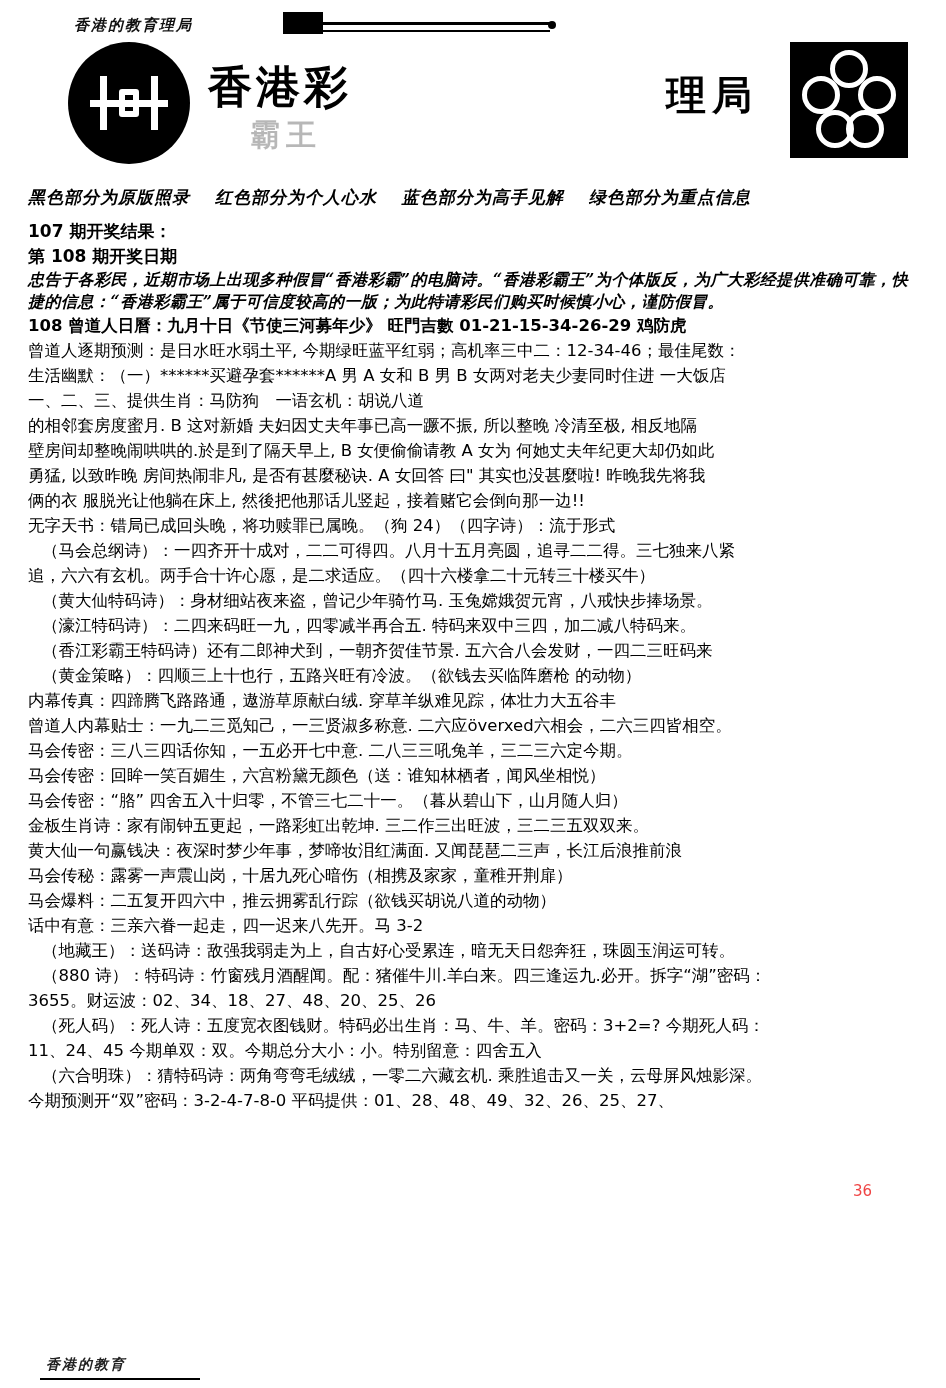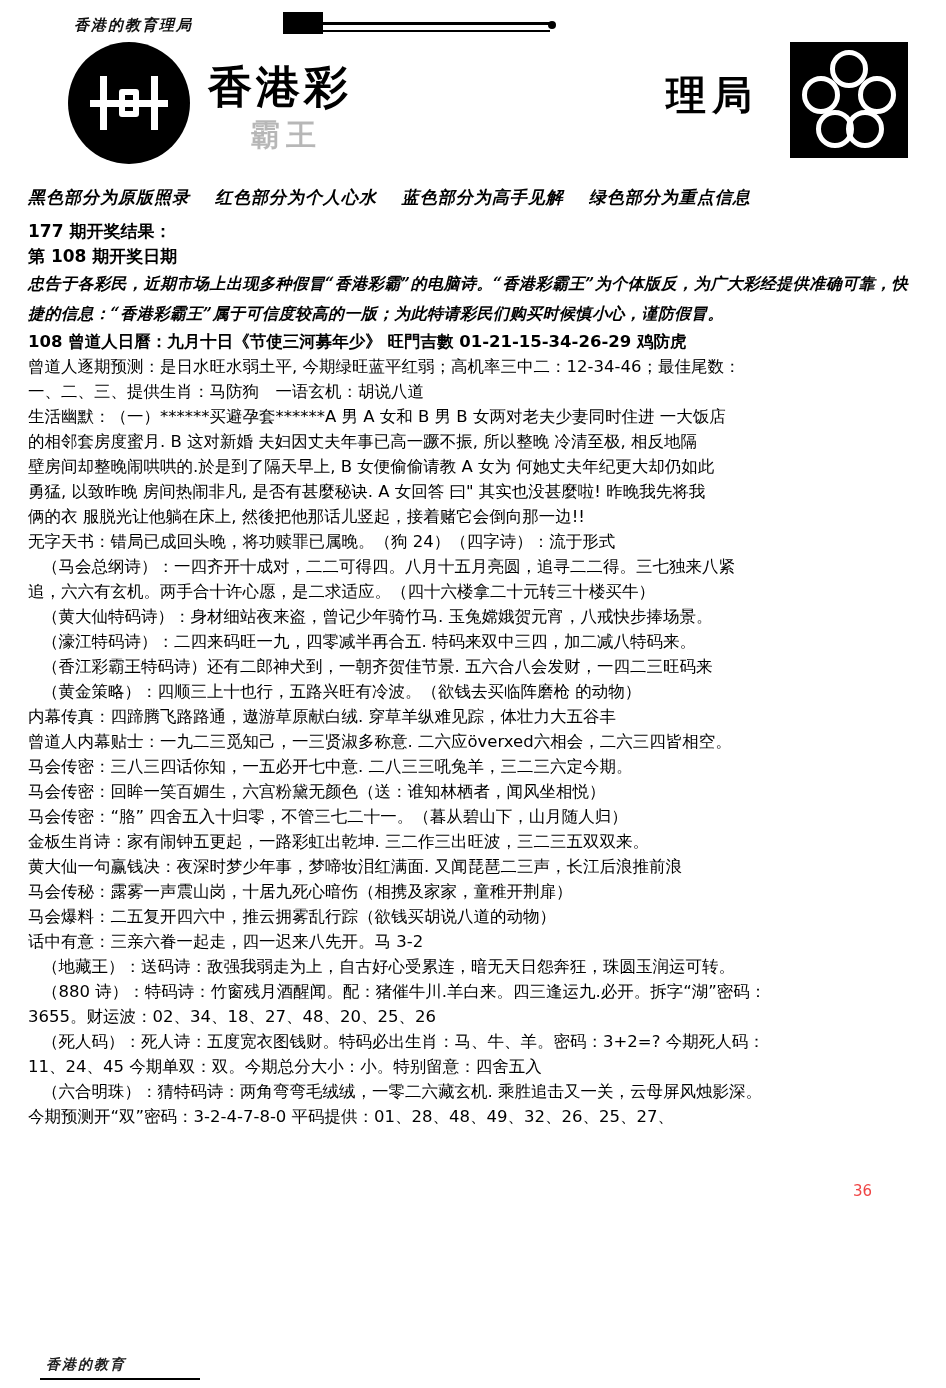--- a/index.html
+++ b/index.html
@@ -205,21 +205,21 @@
   .result-head {
     font-weight: bold;
     font-size: 17px;
     line-height: 25px;
   }
   .notice {
     font-family: "DejaVu Serif", "Liberation Serif", serif;
     font-style: italic;
     font-weight: bold;
     font-size: 16px;
-    line-height: 30px;
+    line-height: 22px;
     letter-spacing: 0.5px;
   }
 
   .page-number {
     position: absolute;
     right: 74px;
     top: 1182px;
     font-size: 15px;
     color: #ef4444;
   }
@@ -280,29 +280,29 @@
 
   <div class="legend">
     <span>黑色部分为原版照录</span>
     <span>红色部分为个人心水</span>
     <span>蓝色部分为高手见解</span>
     <span>绿色部分为重点信息</span>
   </div>
 
   <div class="content">
 
-    <div class="result-head">177 期开奖结果：</div>
+    <div class="result-head">107 期开奖结果：</div>
     <div class="result-head">第 108 期开奖日期</div>
 
     <div class="notice">忠告于各彩民，近期市场上出现多种假冒“香港彩霸”的电脑诗。“香港彩霸王”为个体版反，为广大彩经提供准确可靠，快捷的信息：“香港彩霸王”属于可信度较高的一版；为此特请彩民们购买时候慎小心，谨防假冒。</div>
 
     <div class="line bold">108 曾道人日曆：九月十日《节使三河募年少》  旺門吉數  01-21-15-34-26-29  鸡防虎</div>
     <div class="line">曾道人逐期预测：是日水旺水弱土平, 今期绿旺蓝平红弱；高机率三中二：12-34-46；最佳尾数：</div>
+    <div class="line">生活幽默：（一）******买避孕套******A 男 A 女和 B 男 B 女两对老夫少妻同时住进  一大饭店</div>
     <div class="line">一、二、三、提供生肖：马防狗　一语玄机：胡说八道</div>
-    <div class="line">生活幽默：（一）******买避孕套******A 男 A 女和 B 男 B 女两对老夫少妻同时住进  一大饭店</div>
     <div class="line">的相邻套房度蜜月. B 这对新婚  夫妇因丈夫年事已高一蹶不振, 所以整晚 冷清至极, 相反地隔</div>
     <div class="line">壁房间却整晚闹哄哄的.於是到了隔天早上, B 女便偷偷请教 A 女为  何她丈夫年纪更大却仍如此</div>
     <div class="line">勇猛, 以致昨晚 房间热闹非凡, 是否有甚麼秘诀. A 女回答 曰" 其实也没甚麼啦! 昨晚我先将我</div>
     <div class="line">俩的衣  服脱光让他躺在床上, 然後把他那话儿竖起，接着赌它会倒向那一边!!</div>
     <div class="line">无字天书：错局已成回头晚，将功赎罪已属晚。（狗 24）（四字诗）：流于形式</div>
     <div class="line indent">（马会总纲诗）：一四齐开十成对，二二可得四。八月十五月亮圆，追寻二二得。三七独来八紧</div>
     <div class="line">追，六六有玄机。两手合十许心愿，是二求适应。（四十六楼拿二十元转三十楼买牛）</div>
     <div class="line indent">（黄大仙特码诗）：身材细站夜来盗，曾记少年骑竹马. 玉兔嫦娥贺元宵，八戒快步捧场景。</div>
     <div class="line indent">（濠江特码诗）：二四来码旺一九，四零减半再合五. 特码来双中三四，加二减八特码来。</div>
     <div class="line indent">（香江彩霸王特码诗）还有二郎神犬到，一朝齐贺佳节景. 五六合八会发财，一四二三旺码来</div>

